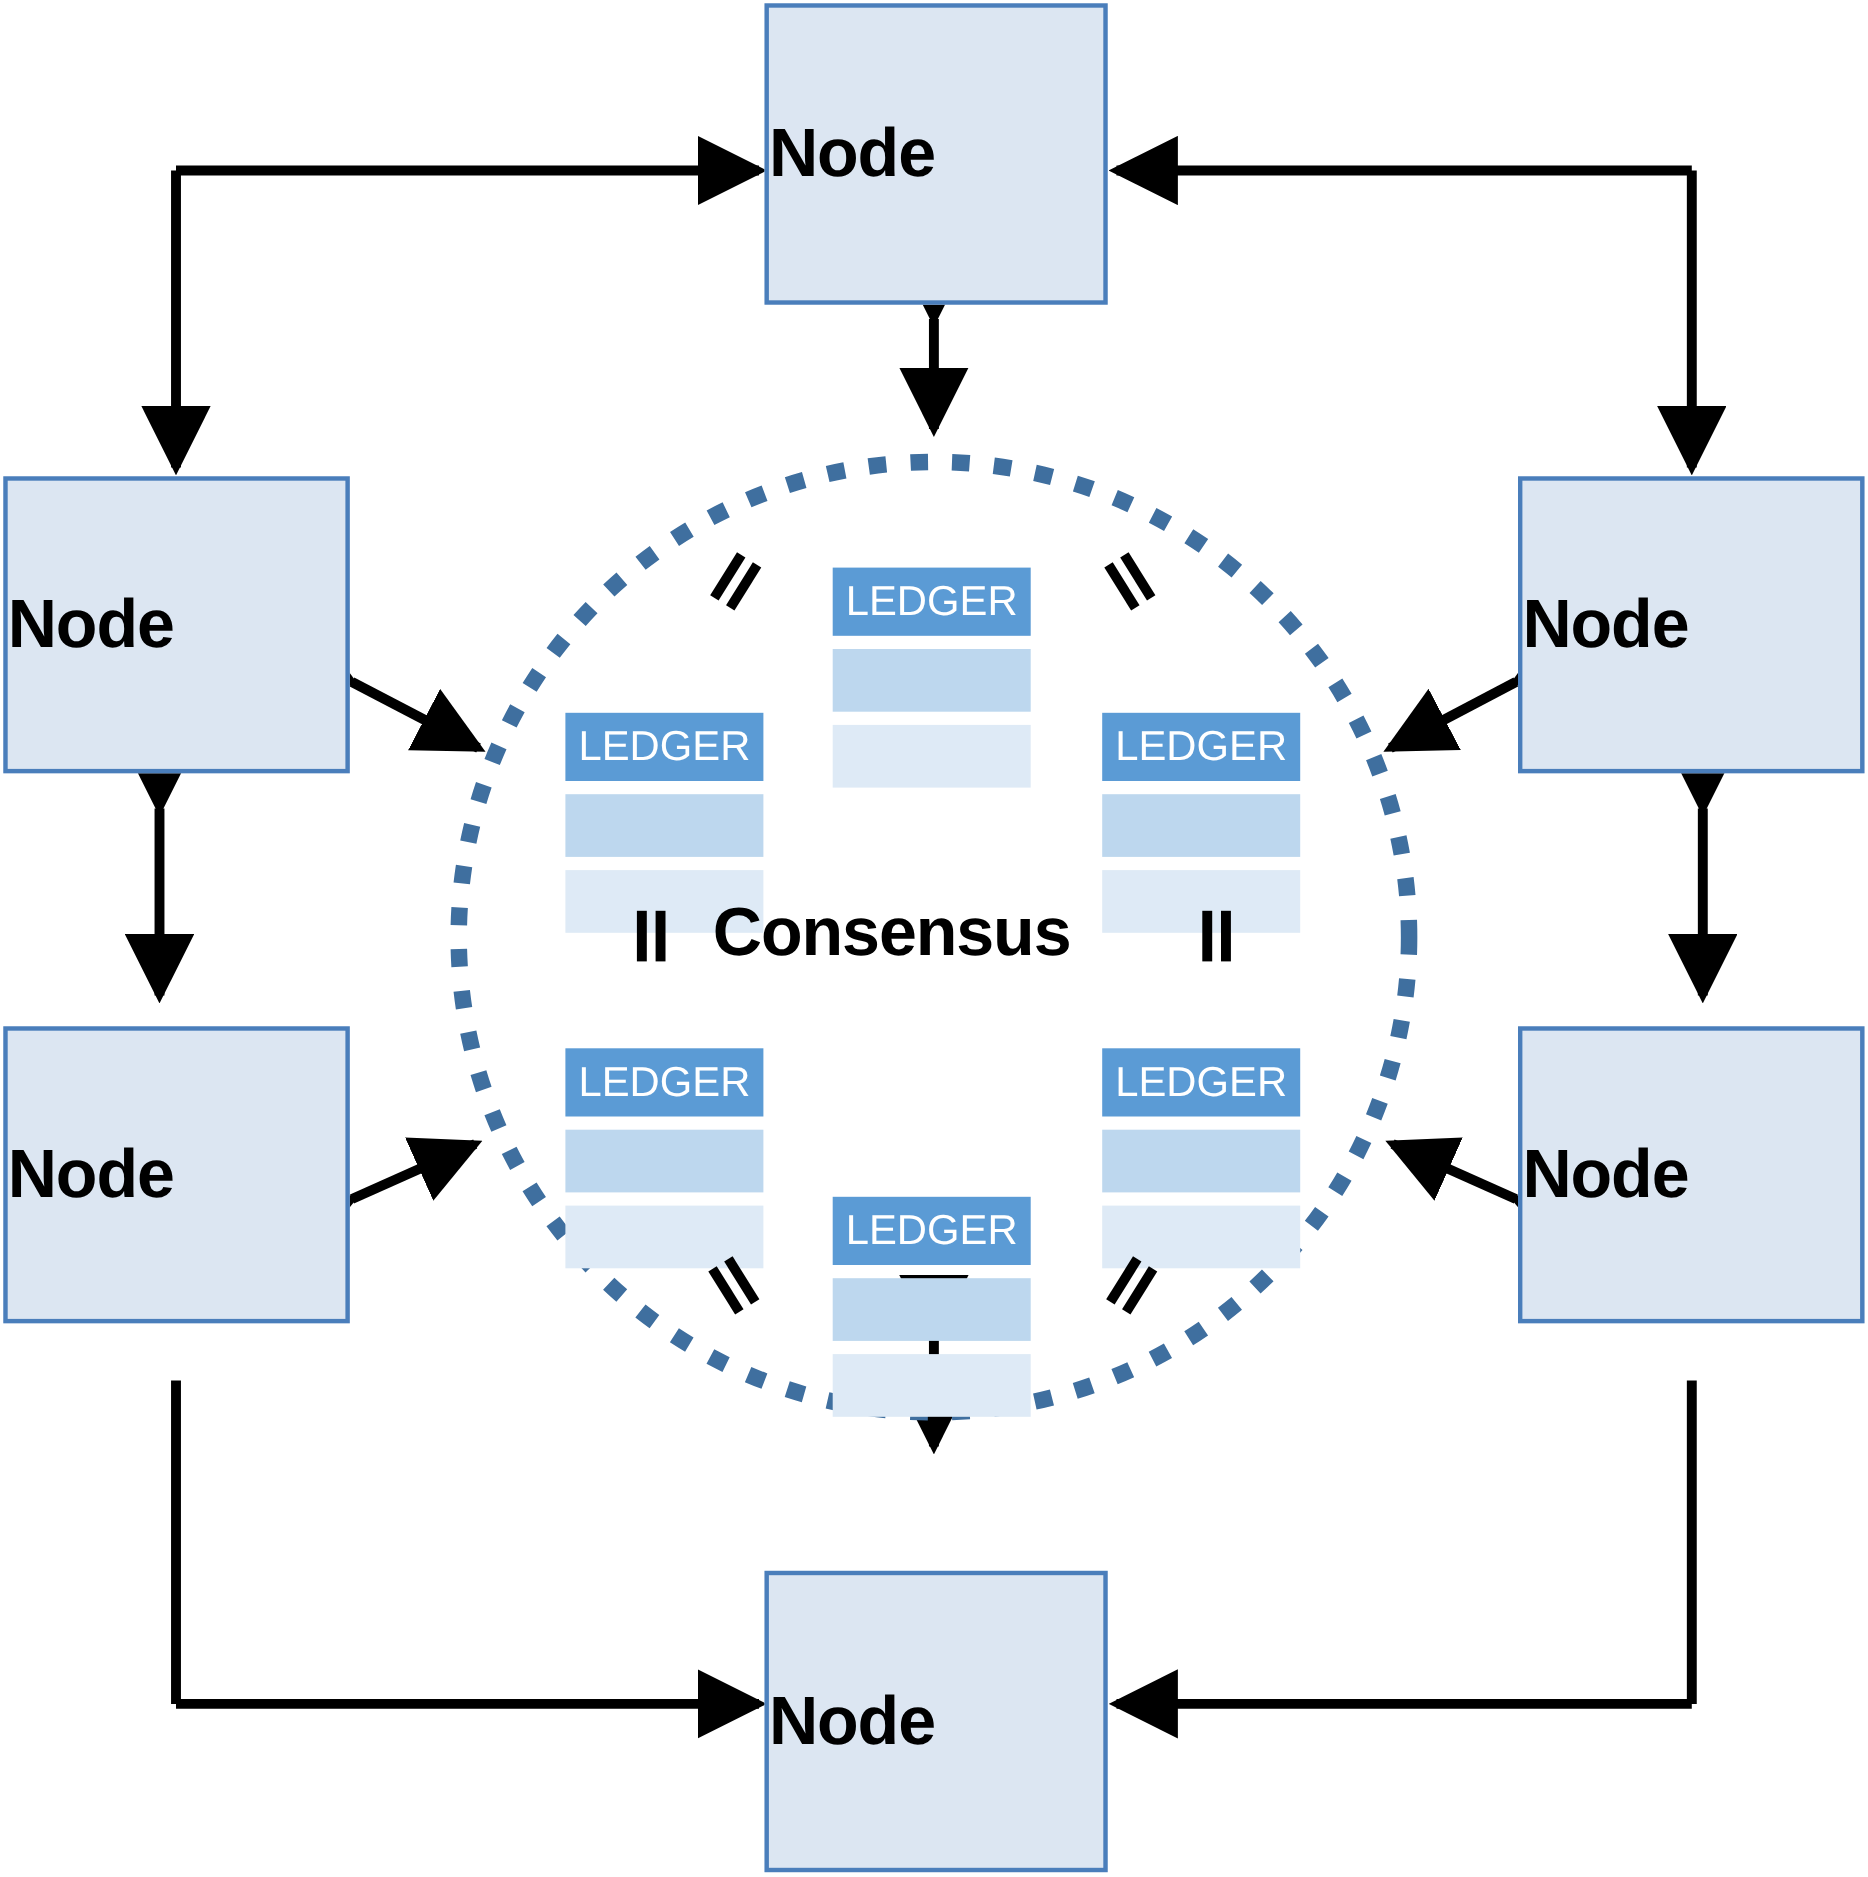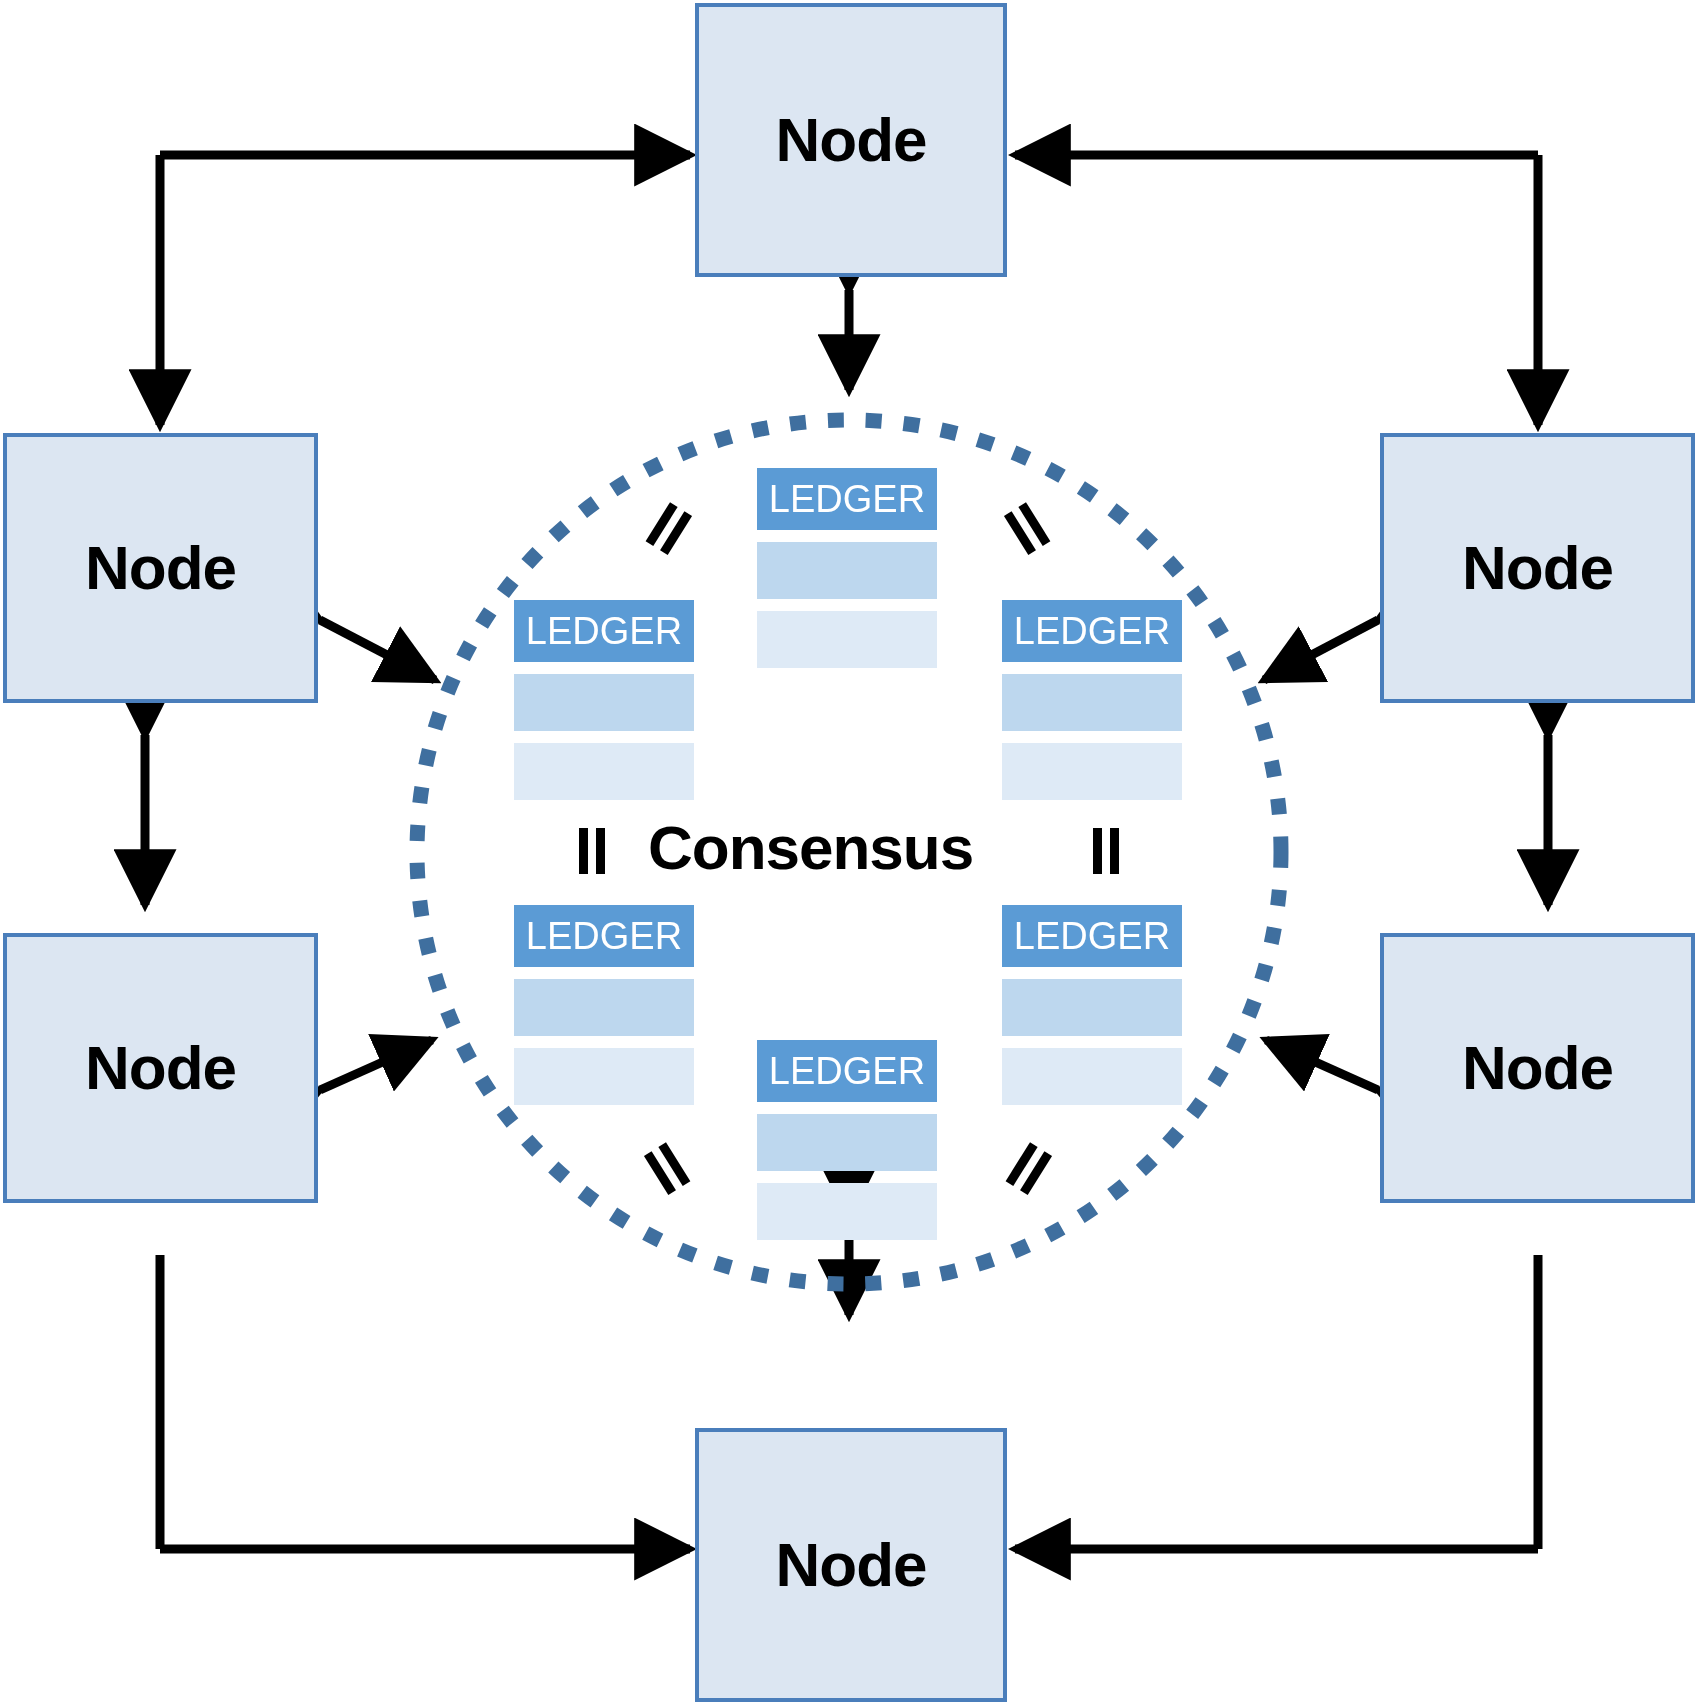--- a/index.html
+++ b/index.html
@@ -24,21 +24,20 @@
     width: 1698px;
     height: 1706px;
   }
   .node-box {
     position: absolute;
     box-sizing: border-box;
     background: #dce6f2;
     border: 4px solid #4a7ebb;
     display: flex;
     align-items: center;
-    justify-content: center;
   }
   .node-label {
     font-family: "Liberation Sans", sans-serif;
     font-weight: bold;
     font-size: 62px;
     color: #000000;
     letter-spacing: -1px;
     line-height: 1;
   }
   .ledger {
@@ -50,20 +49,21 @@
     background: #5b9bd5;
     color: #ffffff;
     font-family: "Liberation Sans", sans-serif;
     font-size: 38px;
     font-weight: normal;
     display: flex;
     align-items: center;
     justify-content: center;
     letter-spacing: 0px;
     box-sizing: border-box;
+    margin-top: 48px;
   }
   .ledger-row {
     margin-top: 12px;
     height: 57px;
   }
   .ledger-row.r1 { background: #bdd7ee; }
   .ledger-row.r2 { background: #deeaf6; }
   .consensus {
     position: absolute;
     font-family: "Liberation Sans", sans-serif;

